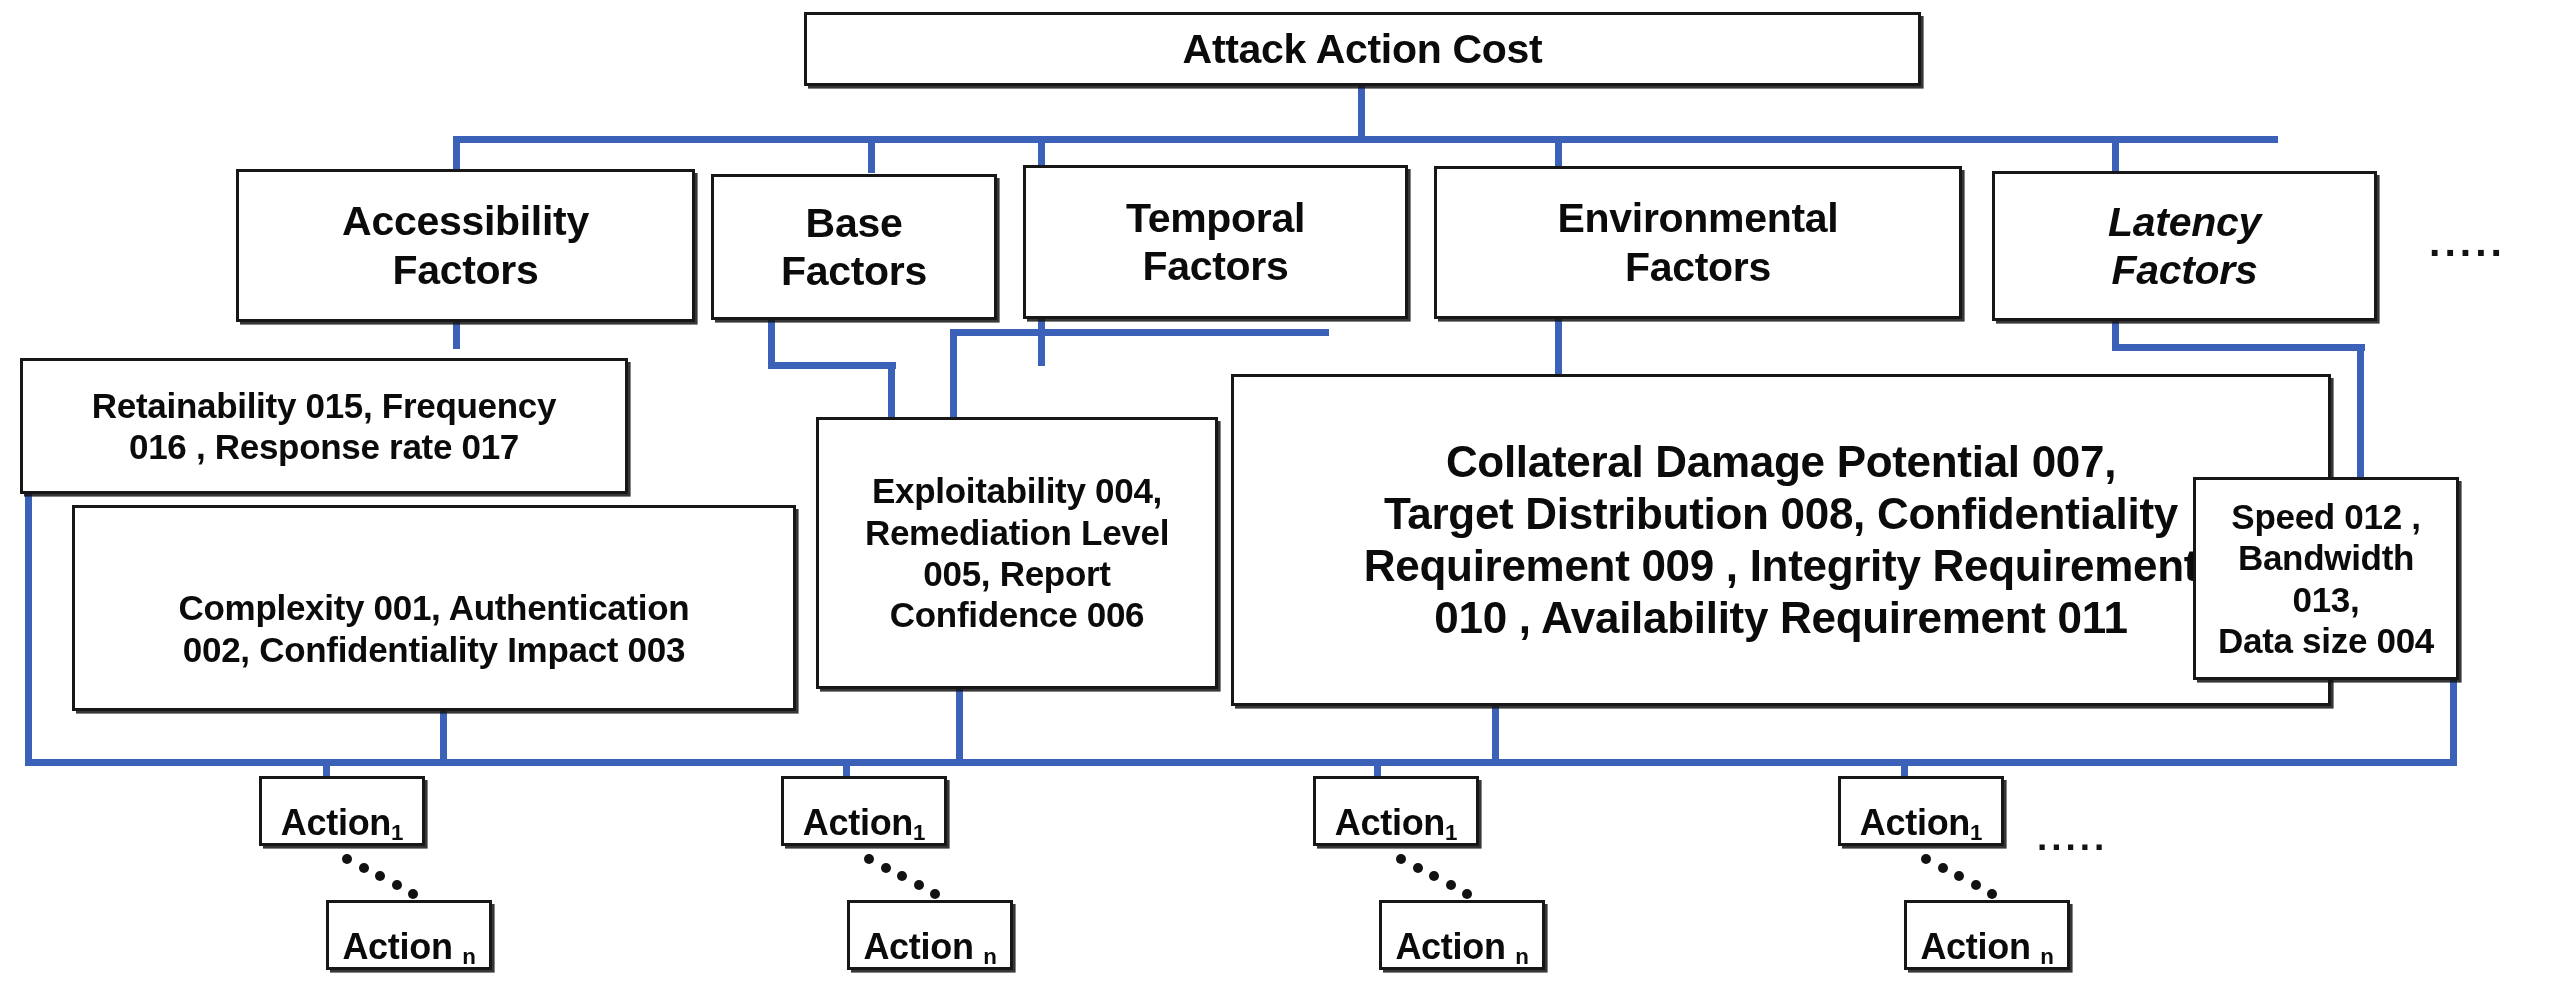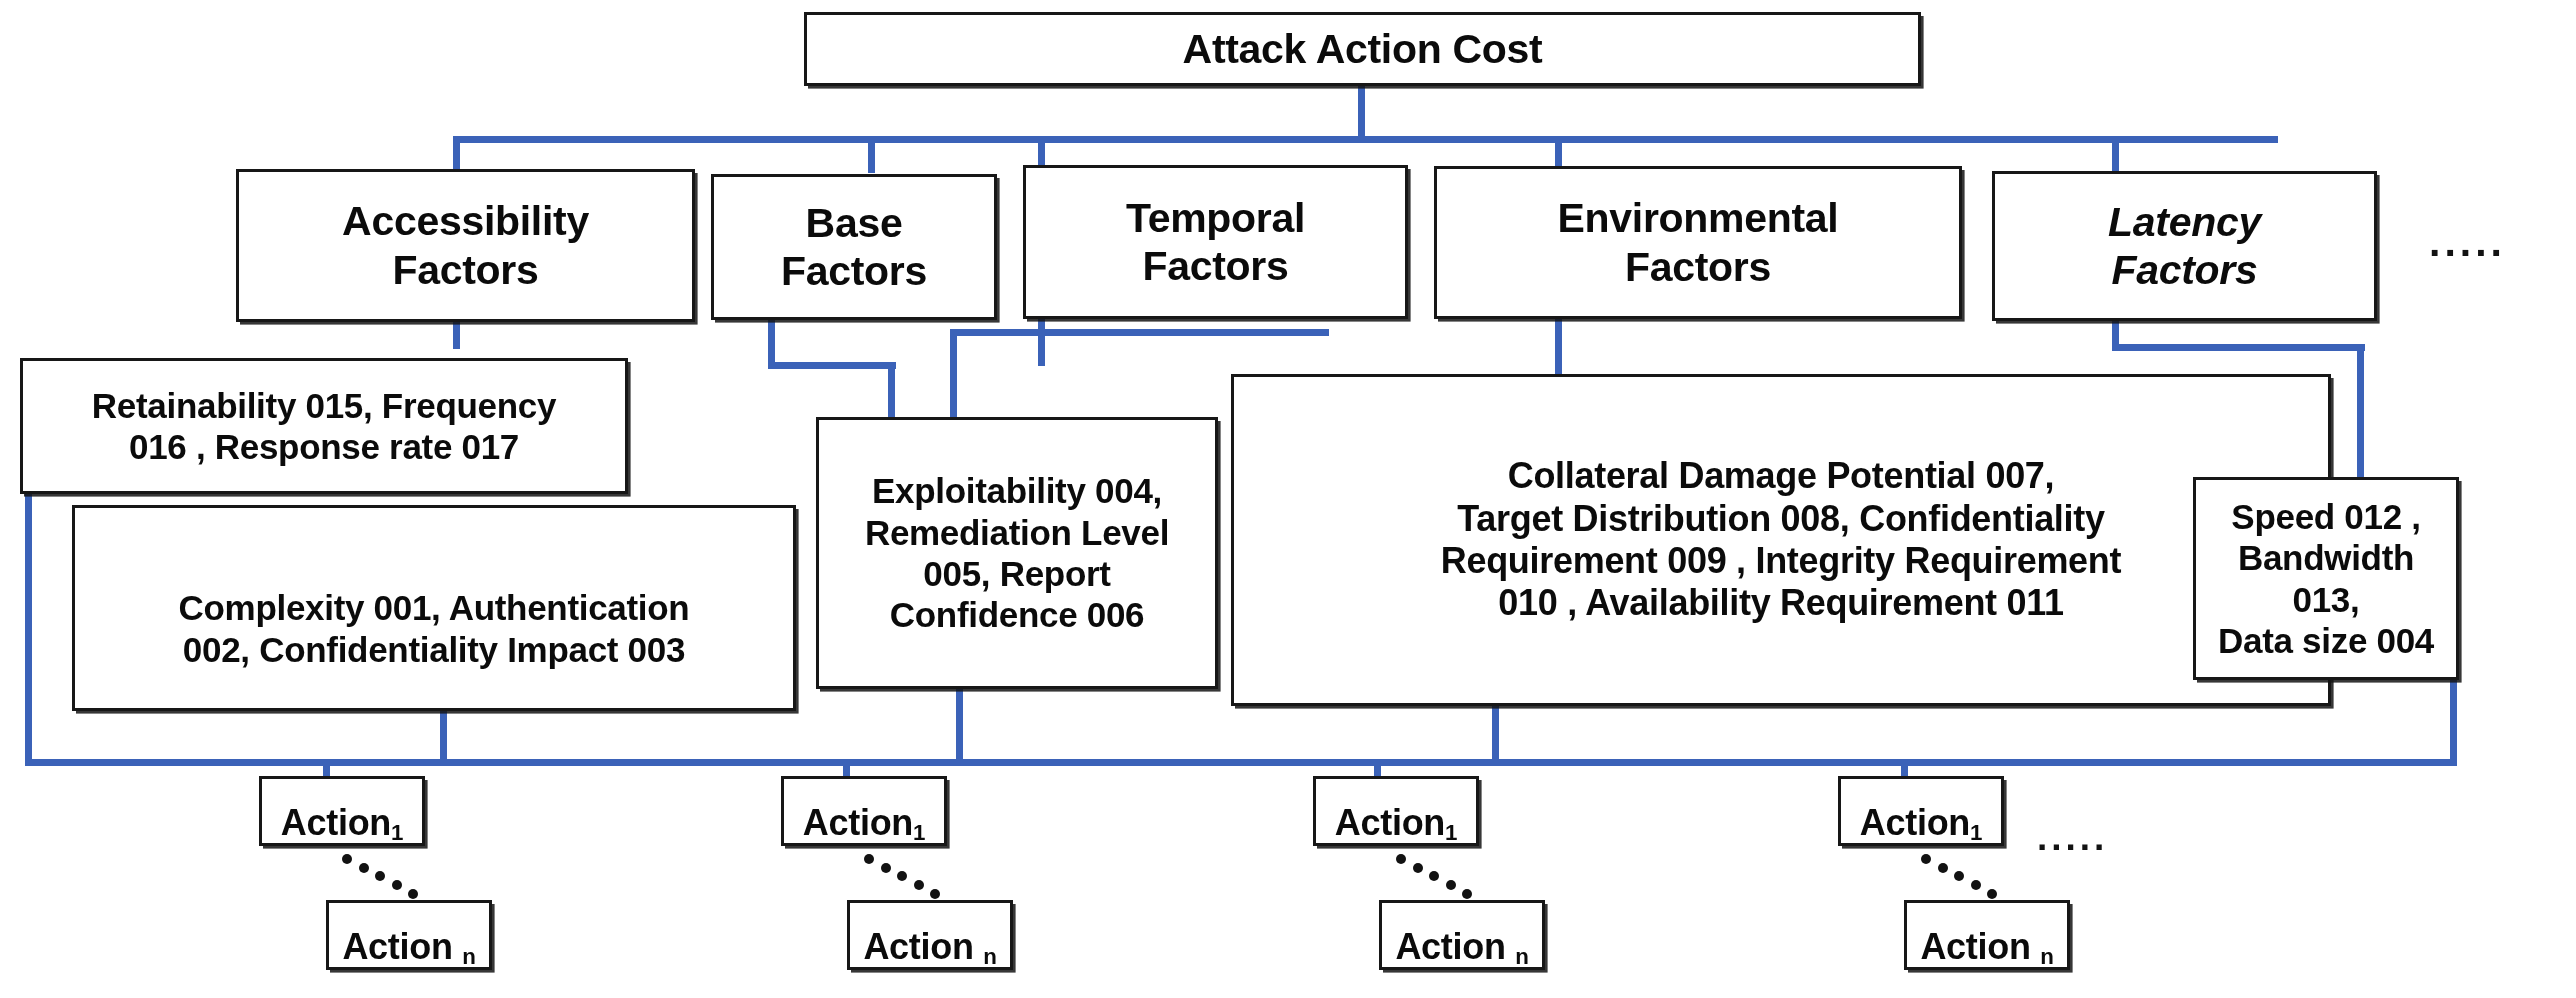--- a/index.html
+++ b/index.html
@@ -154,21 +154,21 @@
 
   <div class="box detail-node shadow" style="left:816px;top:417px;width:402px;height:272px;align-items:center;">
     <span class="txt">
       <span>Exploitability 004,</span><br>
       <span>Remediation Level</span><br>
       <span>005, Report</span><br>
       <span>Confidence 006</span>
     </span>
   </div>
 
-  <div class="box detail-node shadow" style="left:1231px;top:374px;width:1100px;height:332px;font-size:36px;">
+  <div class="box detail-node shadow" style="left:1231px;top:374px;width:1100px;height:332px;font-size:44px;">
     <span class="txt">
       <span>Collateral Damage Potential 007,</span><br>
       <span>Target  Distribution 008, Confidentiality</span><br>
       <span>Requirement 009 ,  Integrity Requirement</span><br>
       <span>010 , Availability Requirement 011</span>
     </span>
   </div>
 
   <div class="box detail-node shadow" style="left:2193px;top:477px;width:266px;height:203px;">
     <span class="txt">

